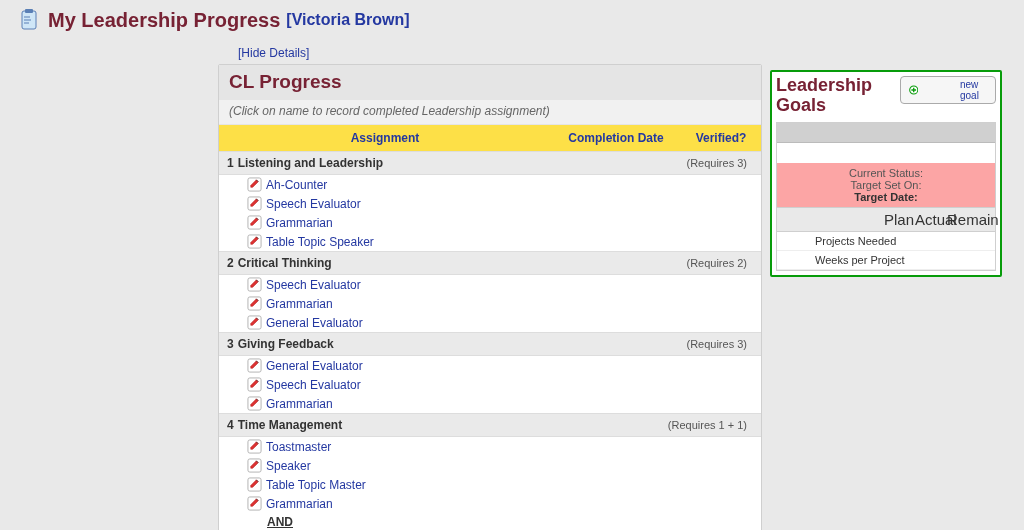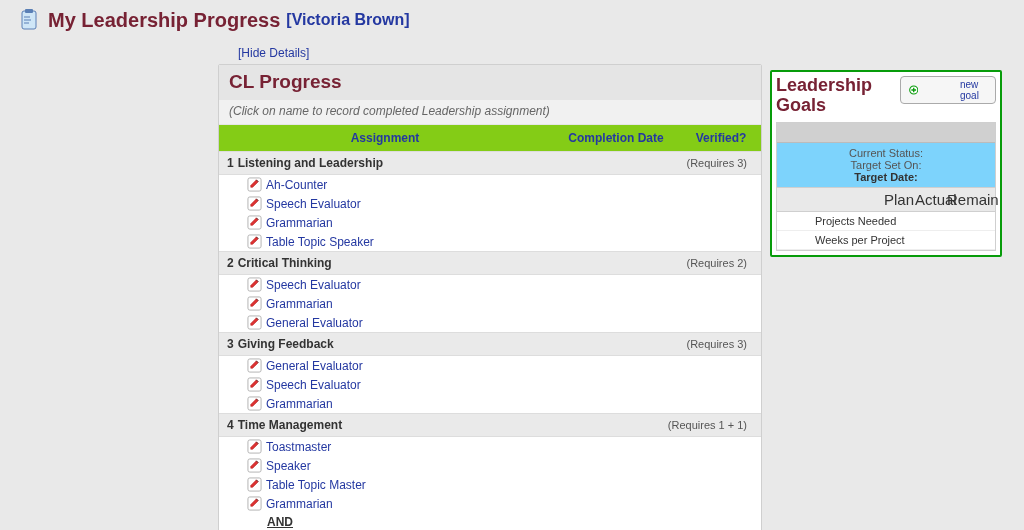--- a/index.html
+++ b/index.html
@@ -78,21 +78,21 @@
     font-style: italic;
     color: #666;
     background: #f1f1f1;
     padding: 4px 10px 6px 10px;
     border-top: 1px solid #e5e5e5;
     border-bottom: 1px solid #e5e5e5;
     font-size: 12px;
   }
   .table-head {
     display: flex;
-    background: #84cc16;
+    background: #fde047;
     color: #2438a1;
     font-weight: bold;
     font-size: 12px;
   }
   .th-assign { flex: 1; text-align: center; padding: 6px 4px; }
   .th-date { width: 130px; text-align: center; padding: 6px 4px; }
   .th-verified { width: 80px; text-align: center; padding: 6px 4px; }
   .section-row {
     display: flex;
     align-items: center;
@@ -174,26 +174,27 @@
     border: 1px solid #cfcfcf;
     margin-top: 6px;
     background: #fff;
   }
   .goals-sub {
     background: #d0d0d0;
     height: 20px;
     border-bottom: 1px solid #bbb;
   }
   .goals-status {
-    background: #7dd3fc;
+    background: #fca5a5;
     padding: 4px 17px;
     font-size: 11px;
     text-align: center;
     color: #555;
     border-bottom: 1px solid #cfcfcf;
+    margin-top: 20px;
   }
   .goals-status .bold { font-weight: bold; color: #333; }
   .goals-table-head {
     display: flex;
     background: #e9e9e9;
     font-size: 15px;
     padding: 3px 4px;
     border-bottom: 1px solid #cfcfcf;
   }
   .gth-label { flex: 1; }

